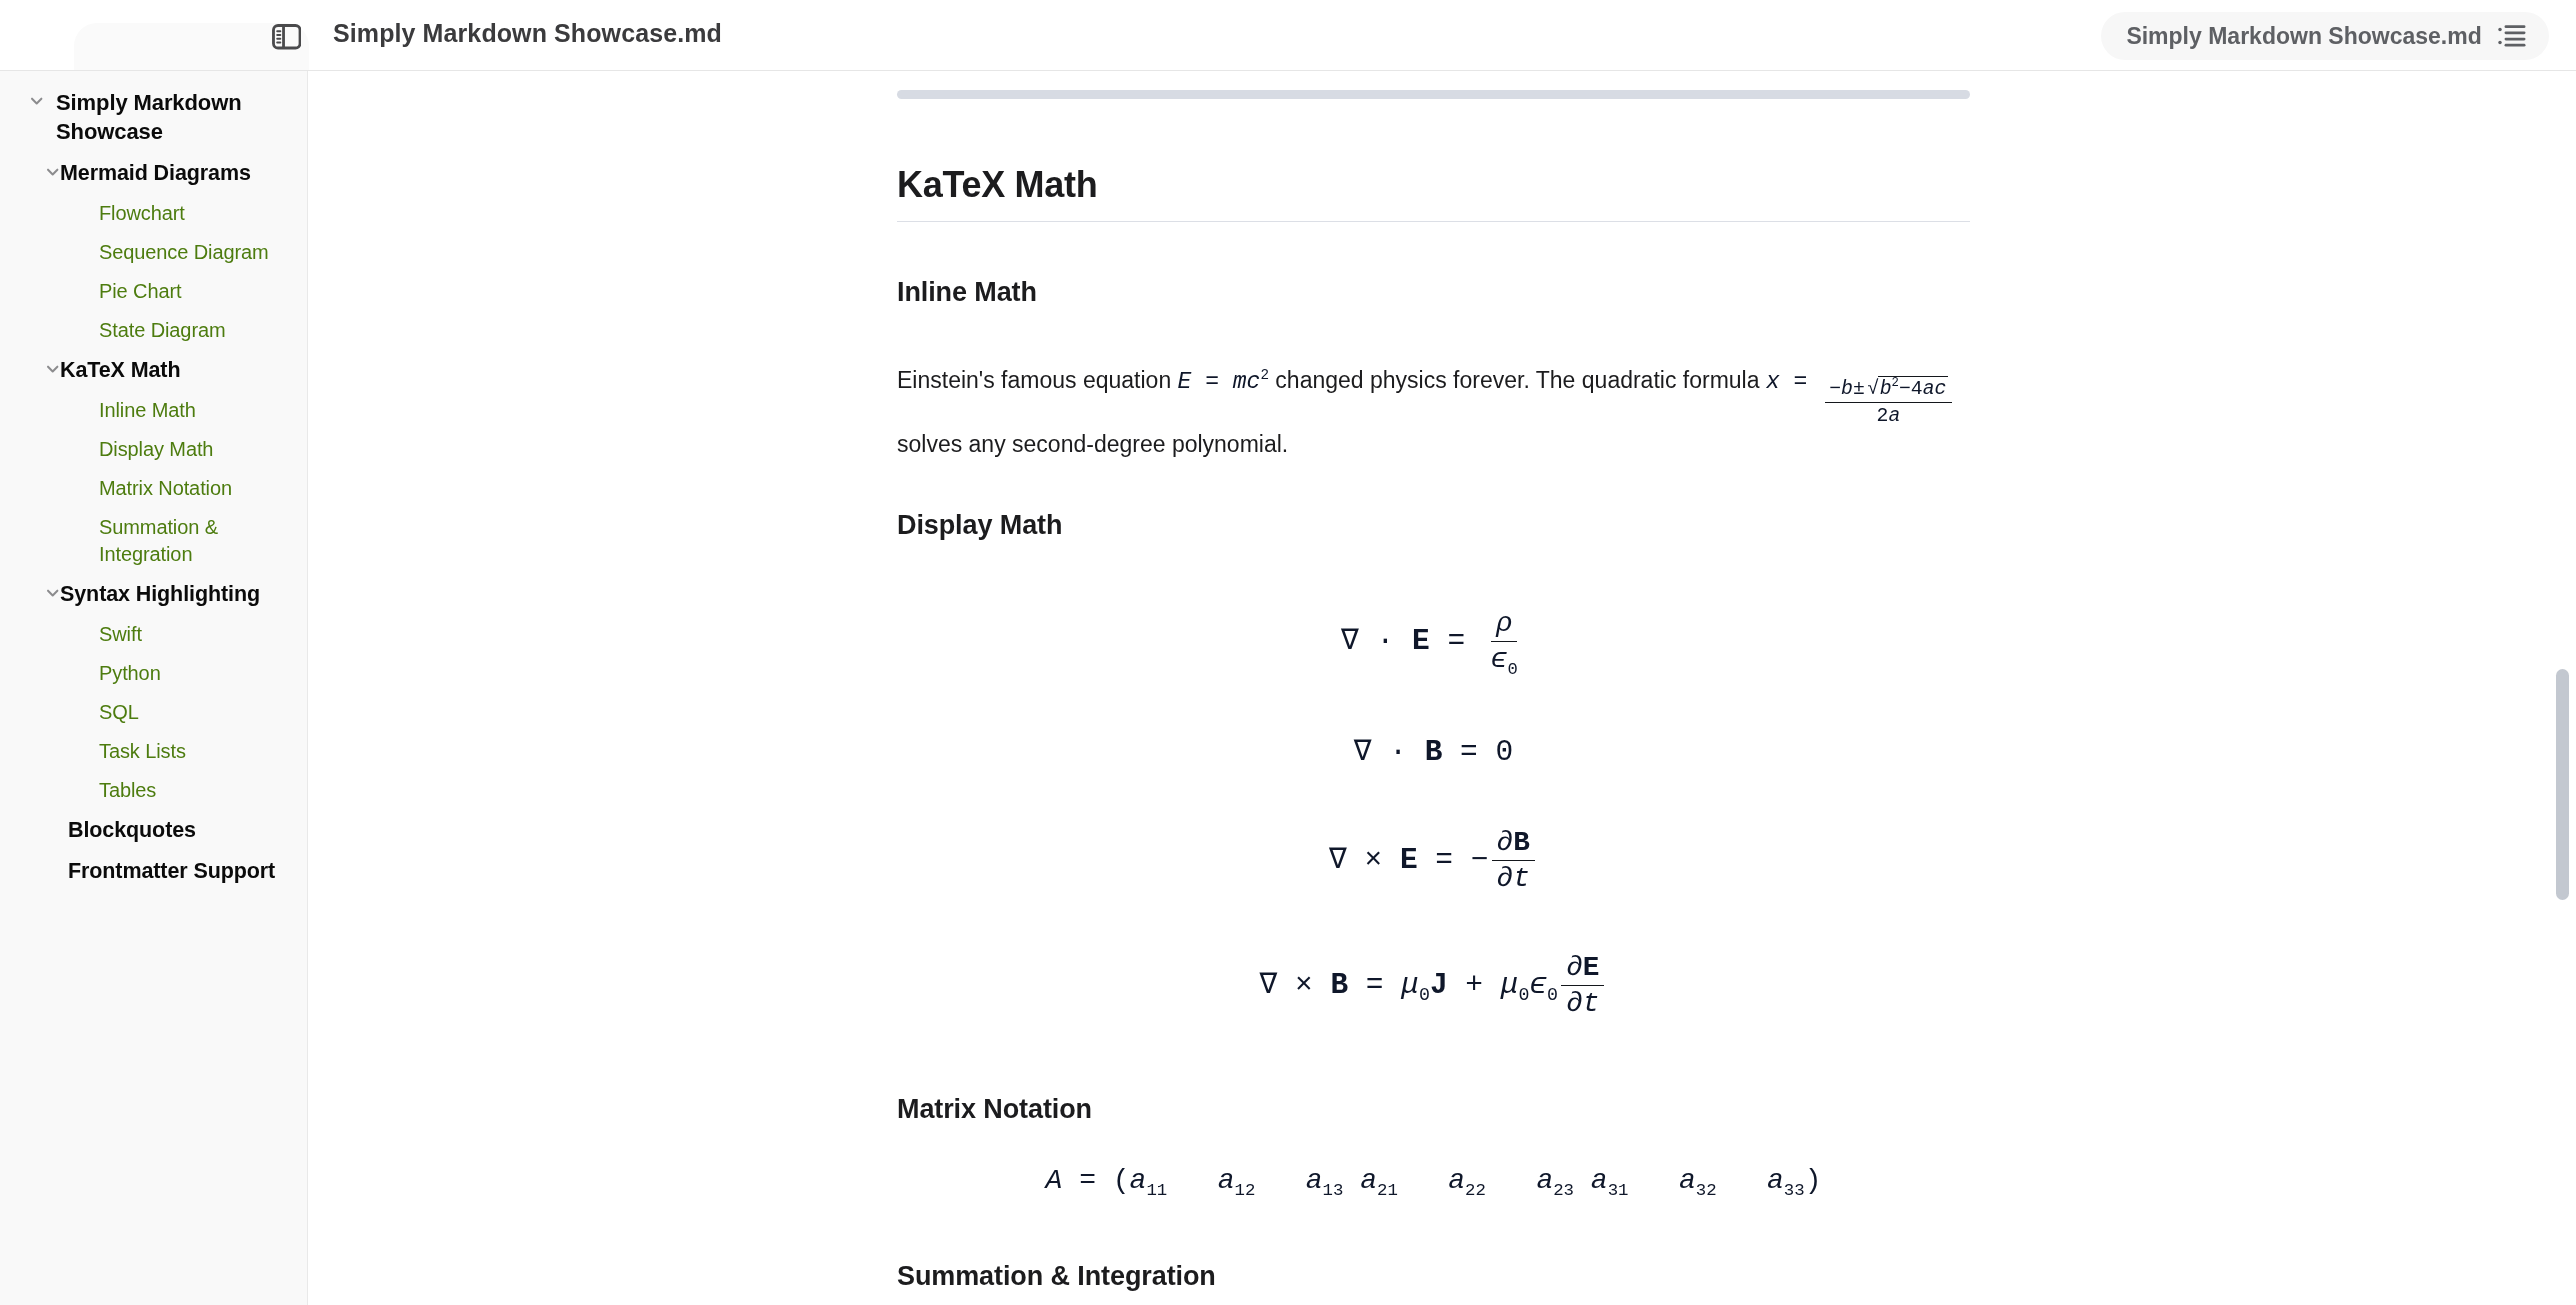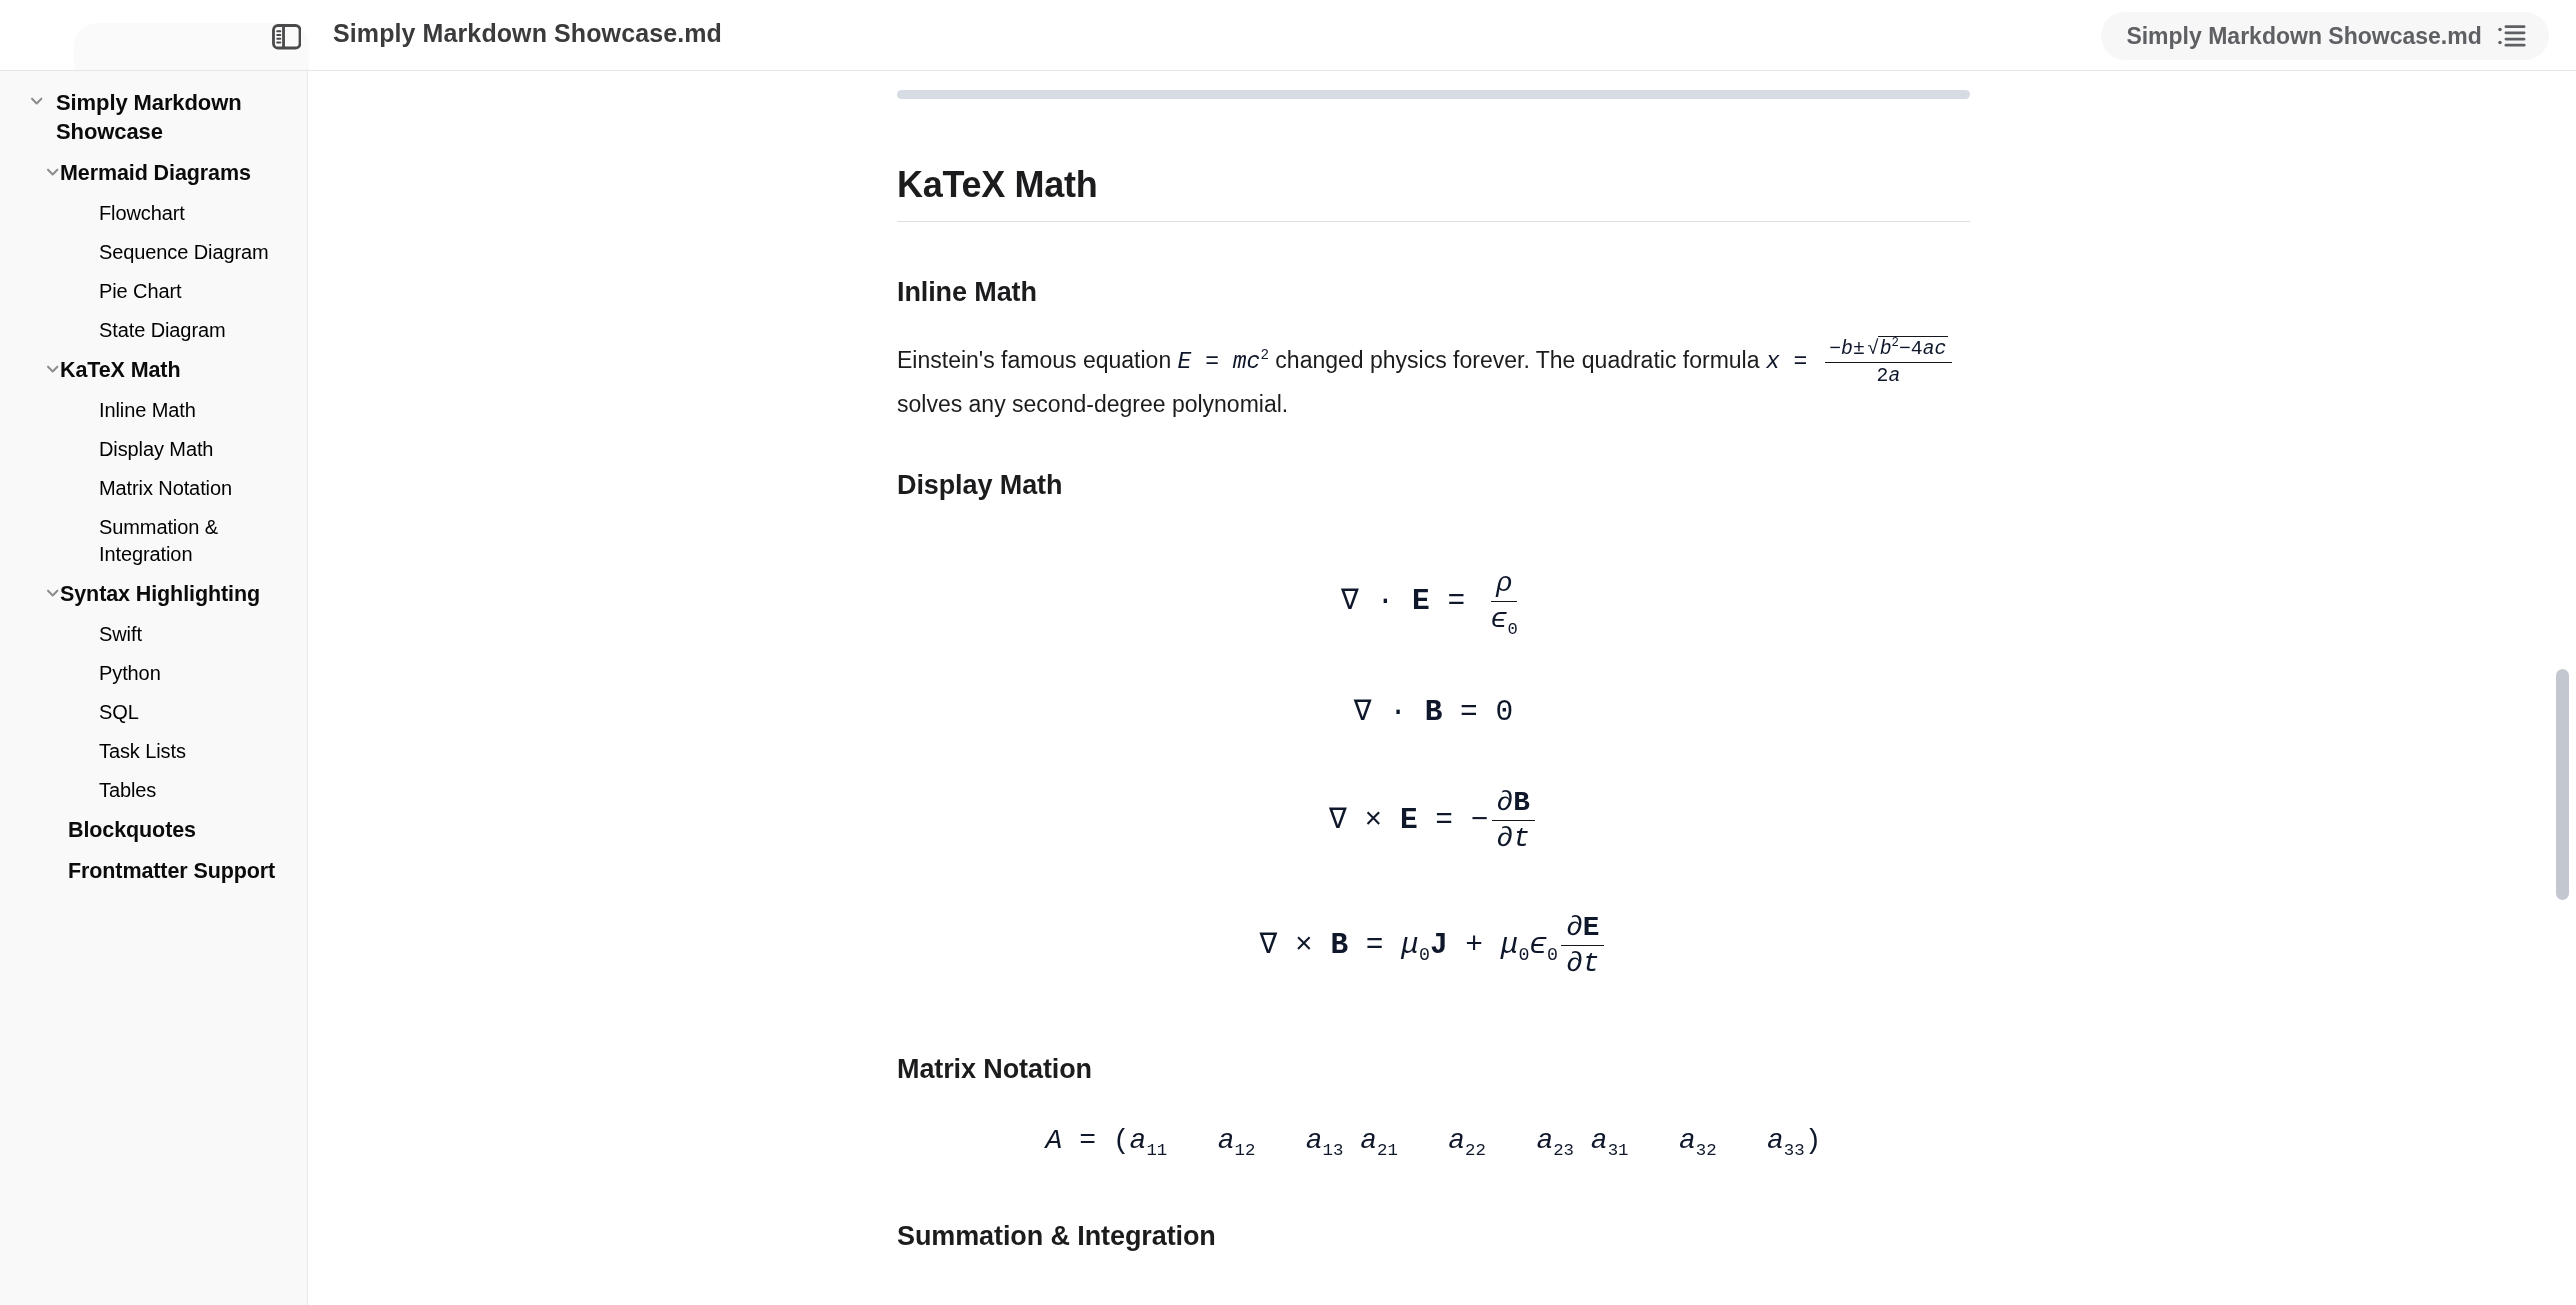--- a/index.html
+++ b/index.html
@@ -144,21 +144,21 @@
   .d1 { padding-left: 40px; }
   .d1 .nav-chevron { left: 44px; }
   .d1 .nav-label { font-weight: 700; font-size: 21.5px; padding-left: 20px; }
 
   
   .d1-leaf { padding-left: 48px; }
   .d1-leaf .nav-label { font-weight: 700; font-size: 21.5px; padding-left: 20px; }
 
   
   .d2 { padding-left: 68px; }
-  .d2 .nav-label { font-weight: 400; font-size: 20px; padding-left: 31px; color: #000000; }
+  .d2 .nav-label { font-weight: 400; font-size: 20px; padding-left: 31px; color: #4d7c0f; }
 
   
   .content-scroll {
     position: absolute;
     left: 308px;
     top: 71px;
     width: 2268px;
     height: 1234px;
     background: #ffffff;
     overflow: hidden;
@@ -233,20 +233,21 @@
   .frac-sm { font-size: 0.86em; }
 
   
   .rad { display: inline-block; position: relative; padding-left: 0.12em; }
   .rad > .radsym { font-style: normal; }
   .rad > .radbody {
     border-top: 1.3px solid #14171c;
     padding: 0.7px 1.3px 0 1.3px;
     margin-left: -0.7px;
     display: inline-block;
+    margin-top: 40px;
   }
 
   .display-eq {
     text-align: center;
     font-size: 29.5px;
   }
   .display-eq .frac { font-size: 0.94em; }
 
   .eq-gap { height: 58px; }
 

